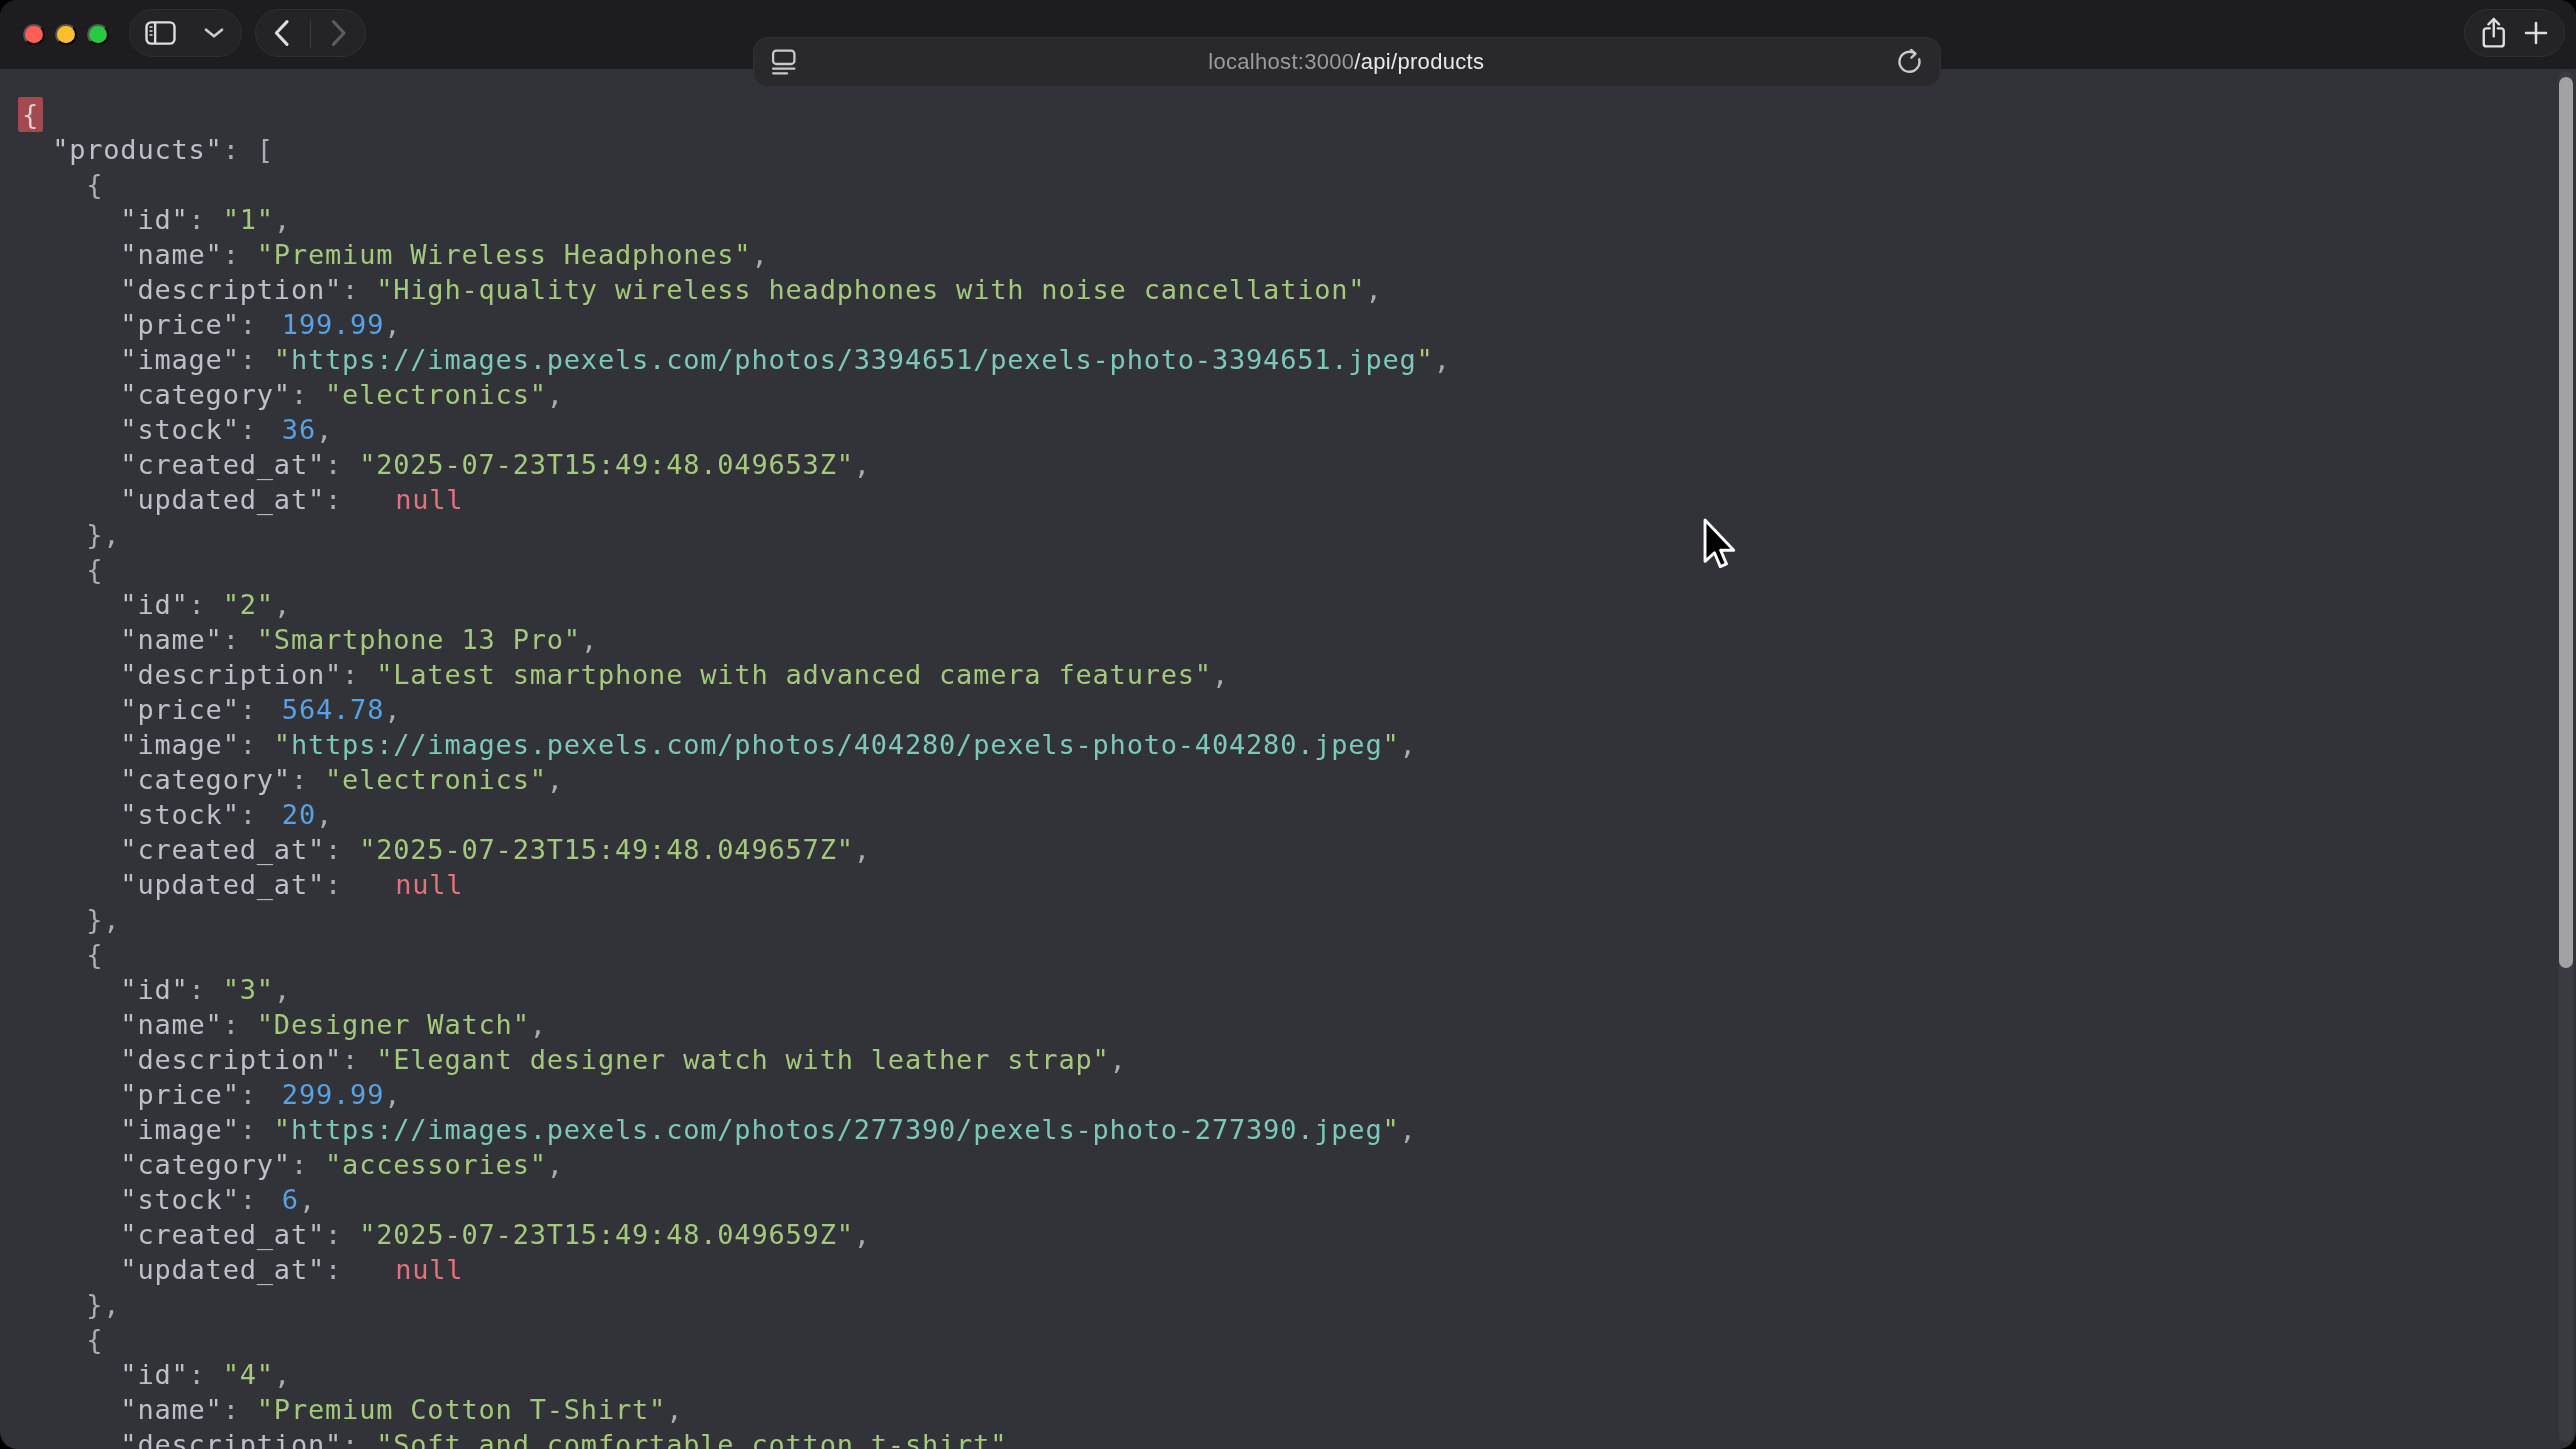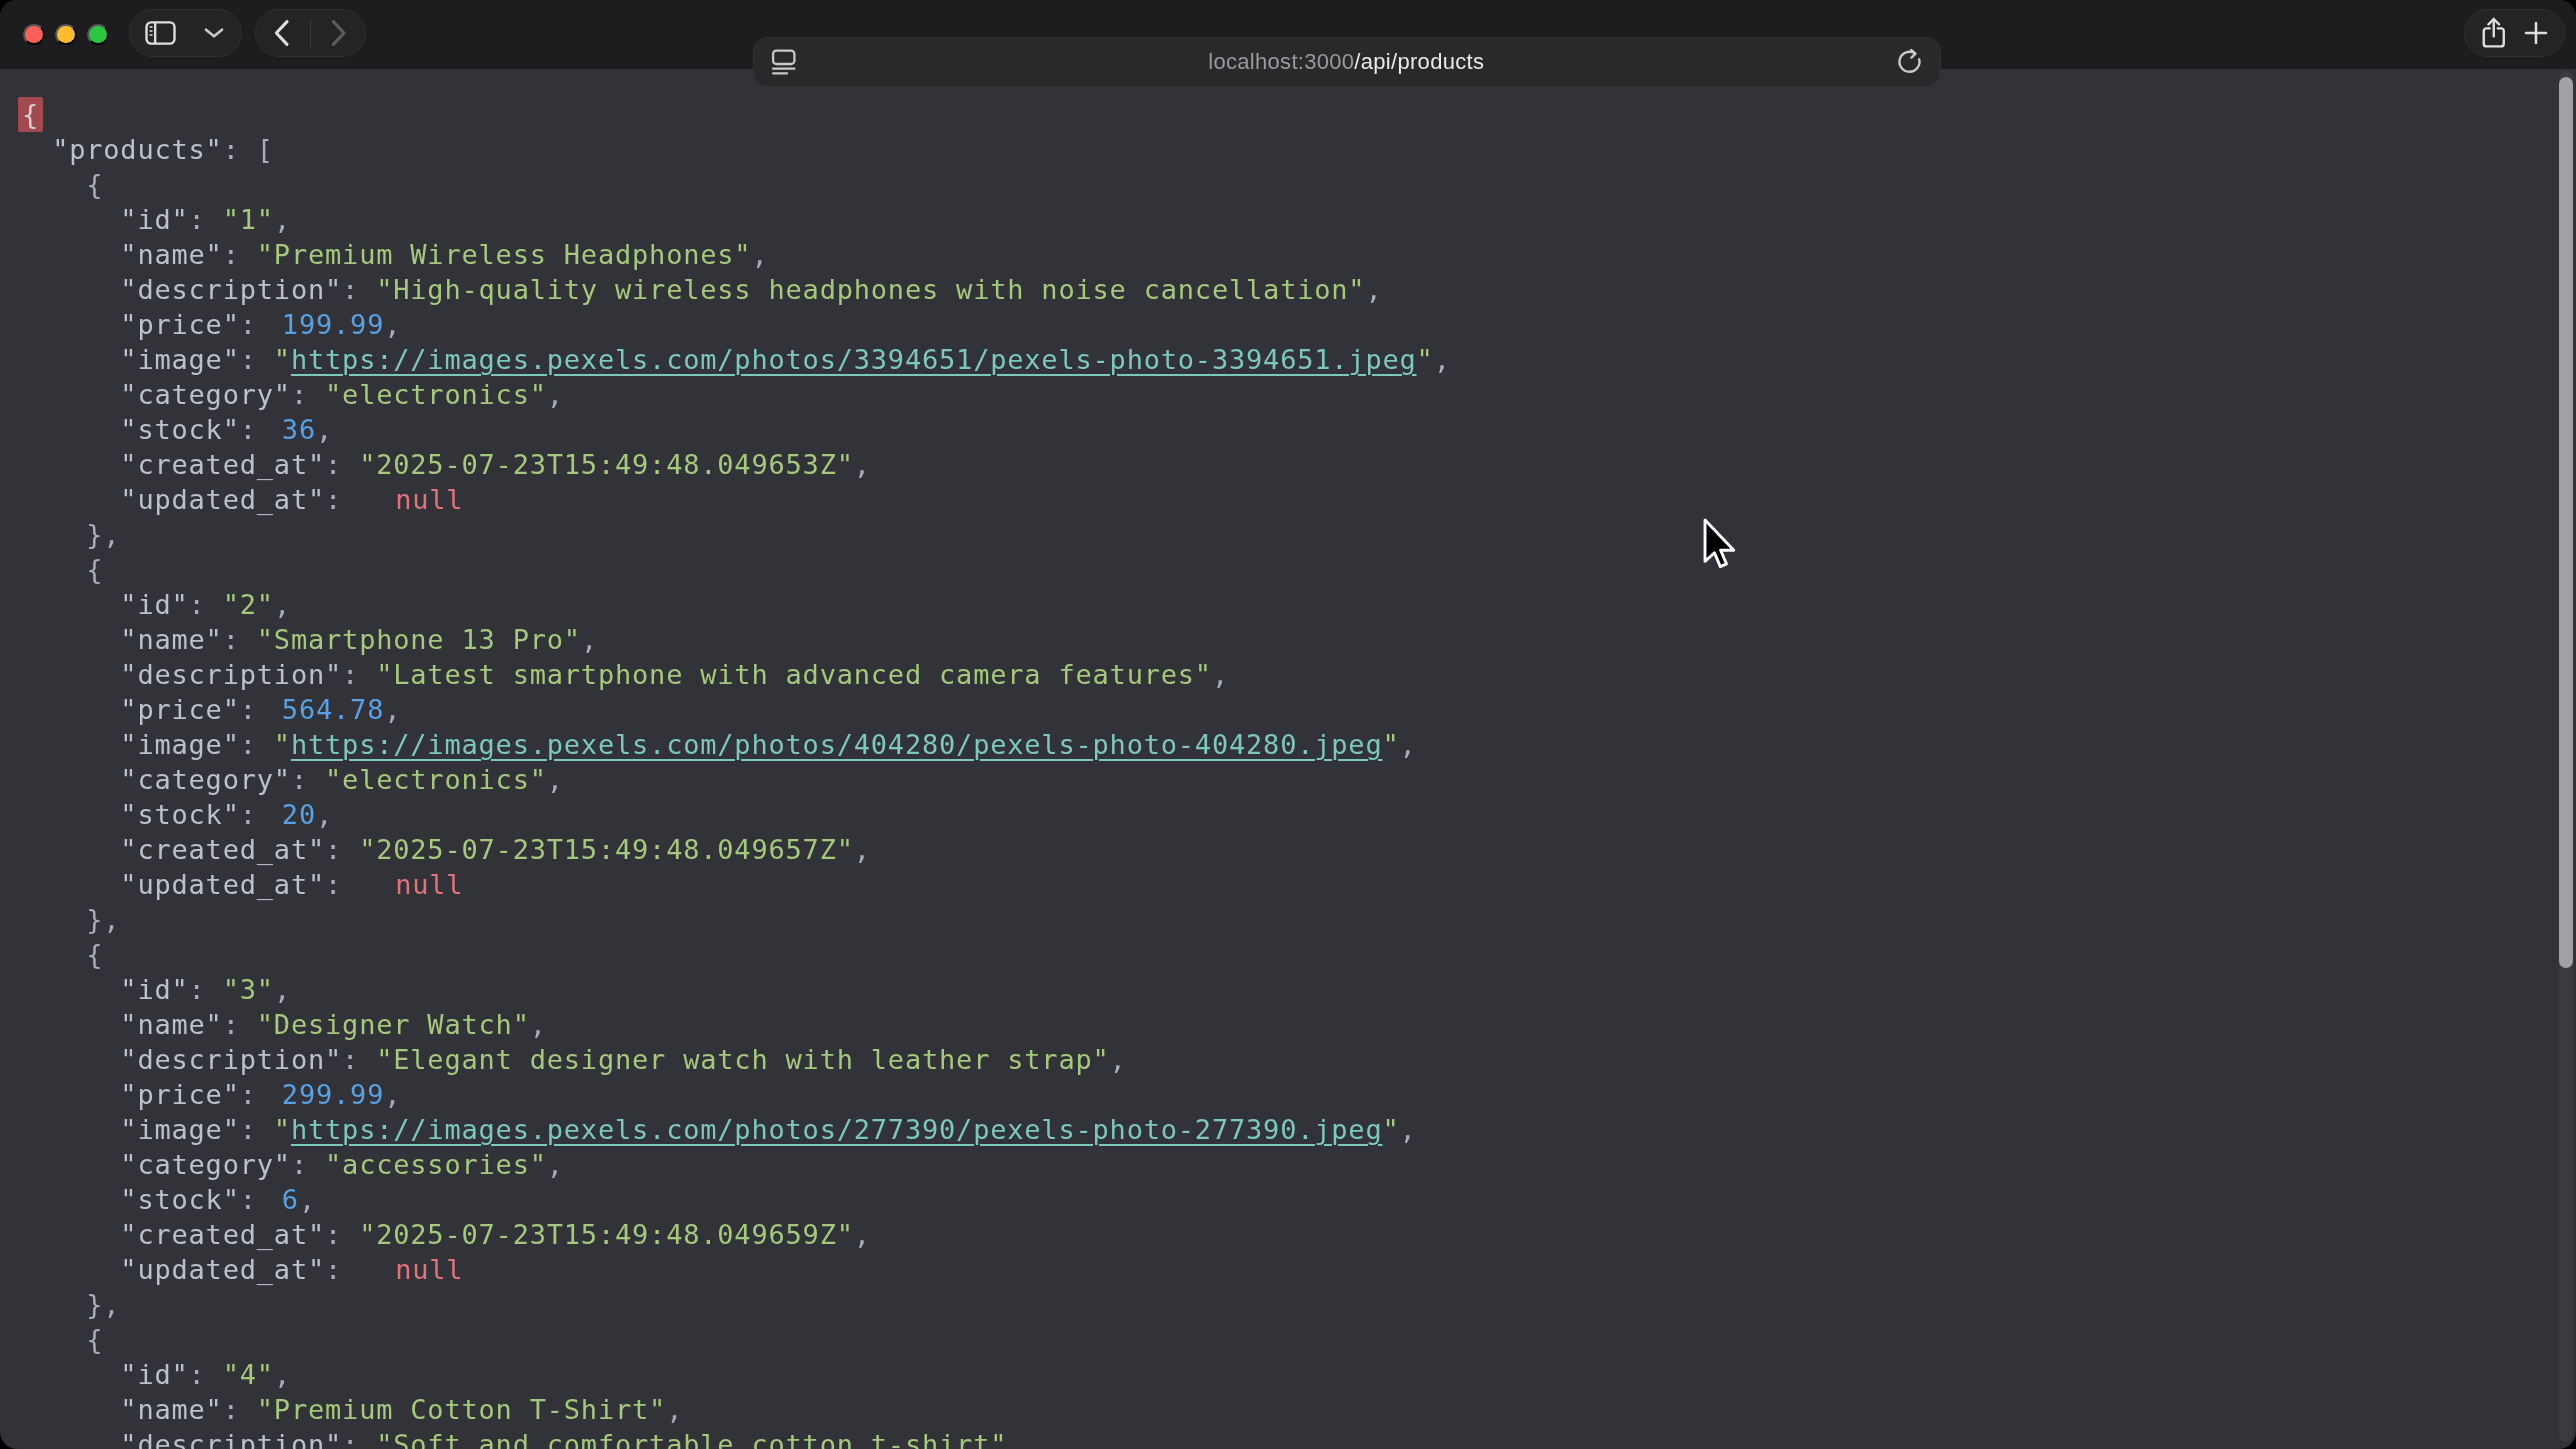--- a/index.html
+++ b/index.html
@@ -34,21 +34,21 @@
   svg{display:block;}
   
   .json-view{position:absolute;top:69px;left:0;right:0;bottom:0;margin:0;padding:28px 40px 0 18px;
     font-family:"DejaVu Sans Mono","Liberation Mono",monospace;font-size:27px;line-height:35px;
     letter-spacing:0.8px;white-space:pre;color:var(--json-punct);overflow:hidden;}
   .k{color:var(--json-key);}
   .p{color:var(--json-punct);}
   .s{color:var(--json-string);}
   .num{color:var(--json-number);margin-left:8px;}
   .nul{color:var(--json-null);margin-left:36px;}
-  .lnk{color:var(--json-link);text-decoration:underline;text-decoration-thickness:1.7px;text-underline-offset:4.7px;cursor:pointer;text-align:right;}
+  .lnk{color:var(--json-link);text-decoration-thickness:1.7px;text-underline-offset:4.7px;cursor:pointer;text-align:right;}
   .hl{background:var(--brace-highlight-bg);color:var(--brace-highlight-fg);padding:2px 4px;border-radius:2px;}
   
   .scroll-track{position:absolute;top:71px;bottom:6.7px;right:3.4px;width:14px;border-radius:7.4px;background:rgba(255,255,255,0.045);}
   .scroll-thumb{position:absolute;top:77px;right:3.4px;width:14px;height:891px;border-radius:7.4px;background:#a2a2a4;}
   
   .cursor{position:absolute;left:1702px;top:518px;pointer-events:none;}
 </style>
 </head>
 <body>
 

